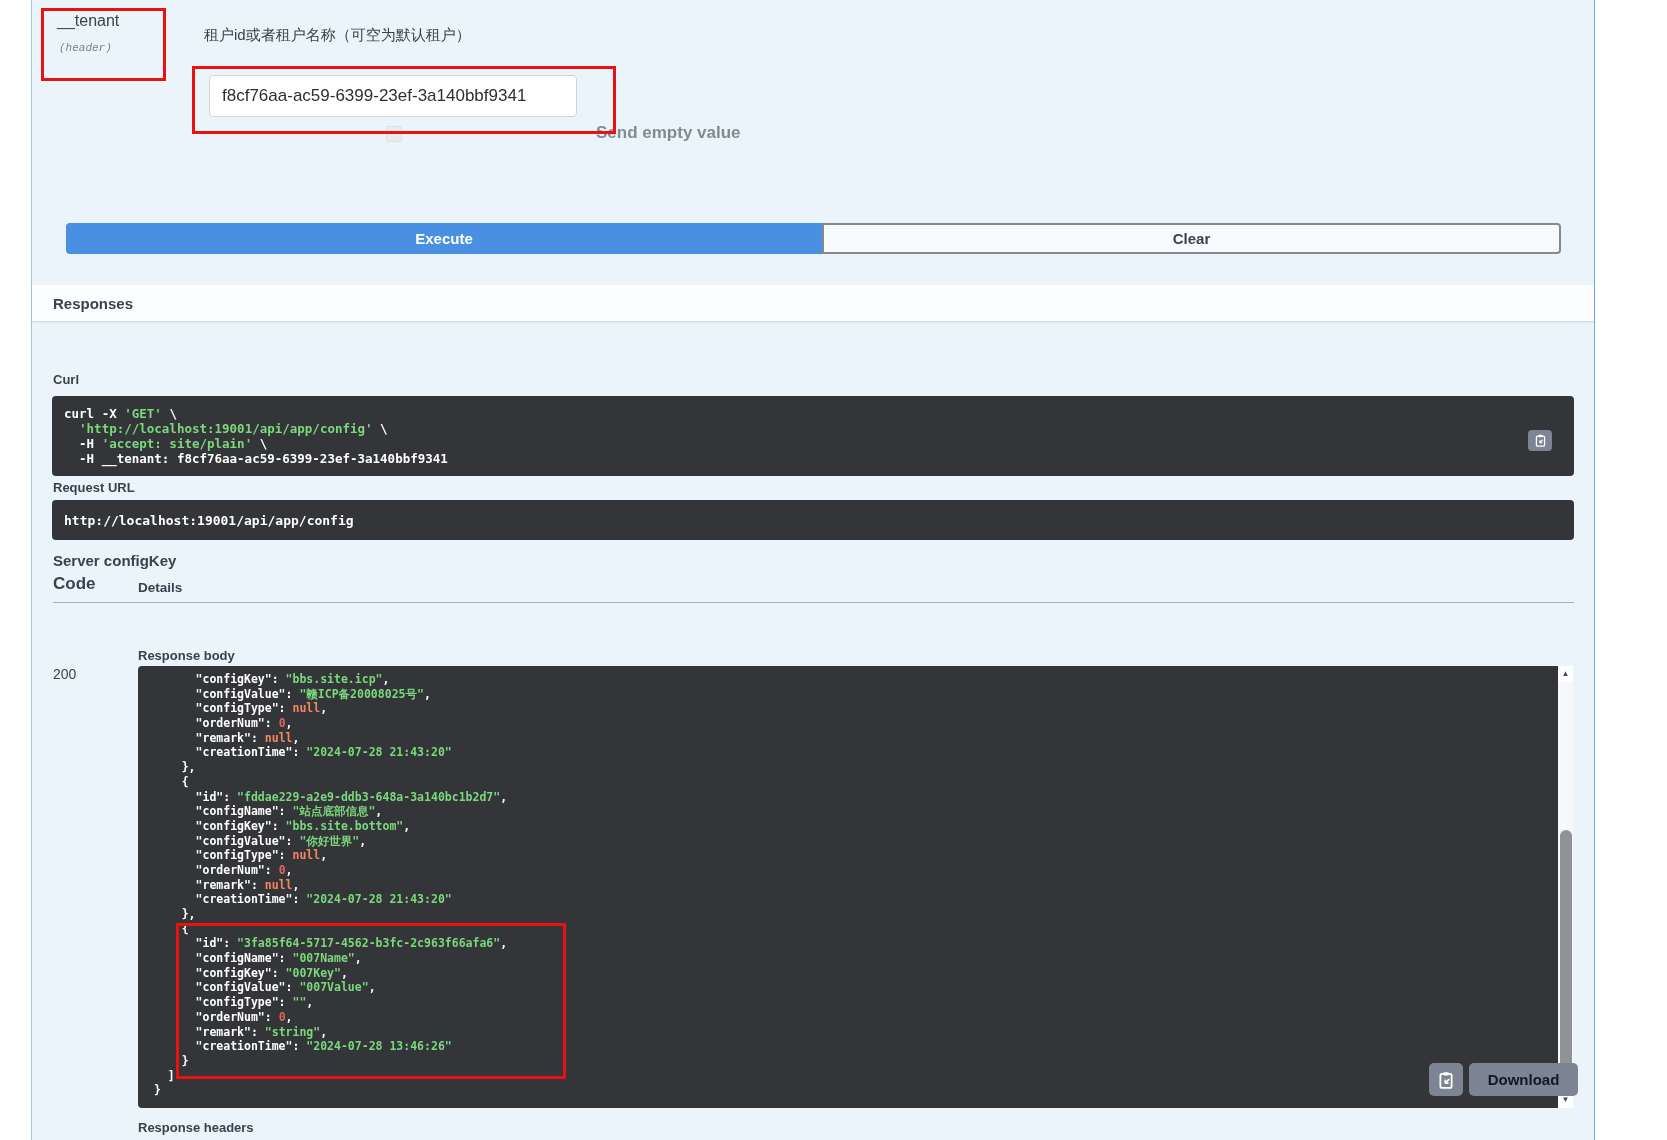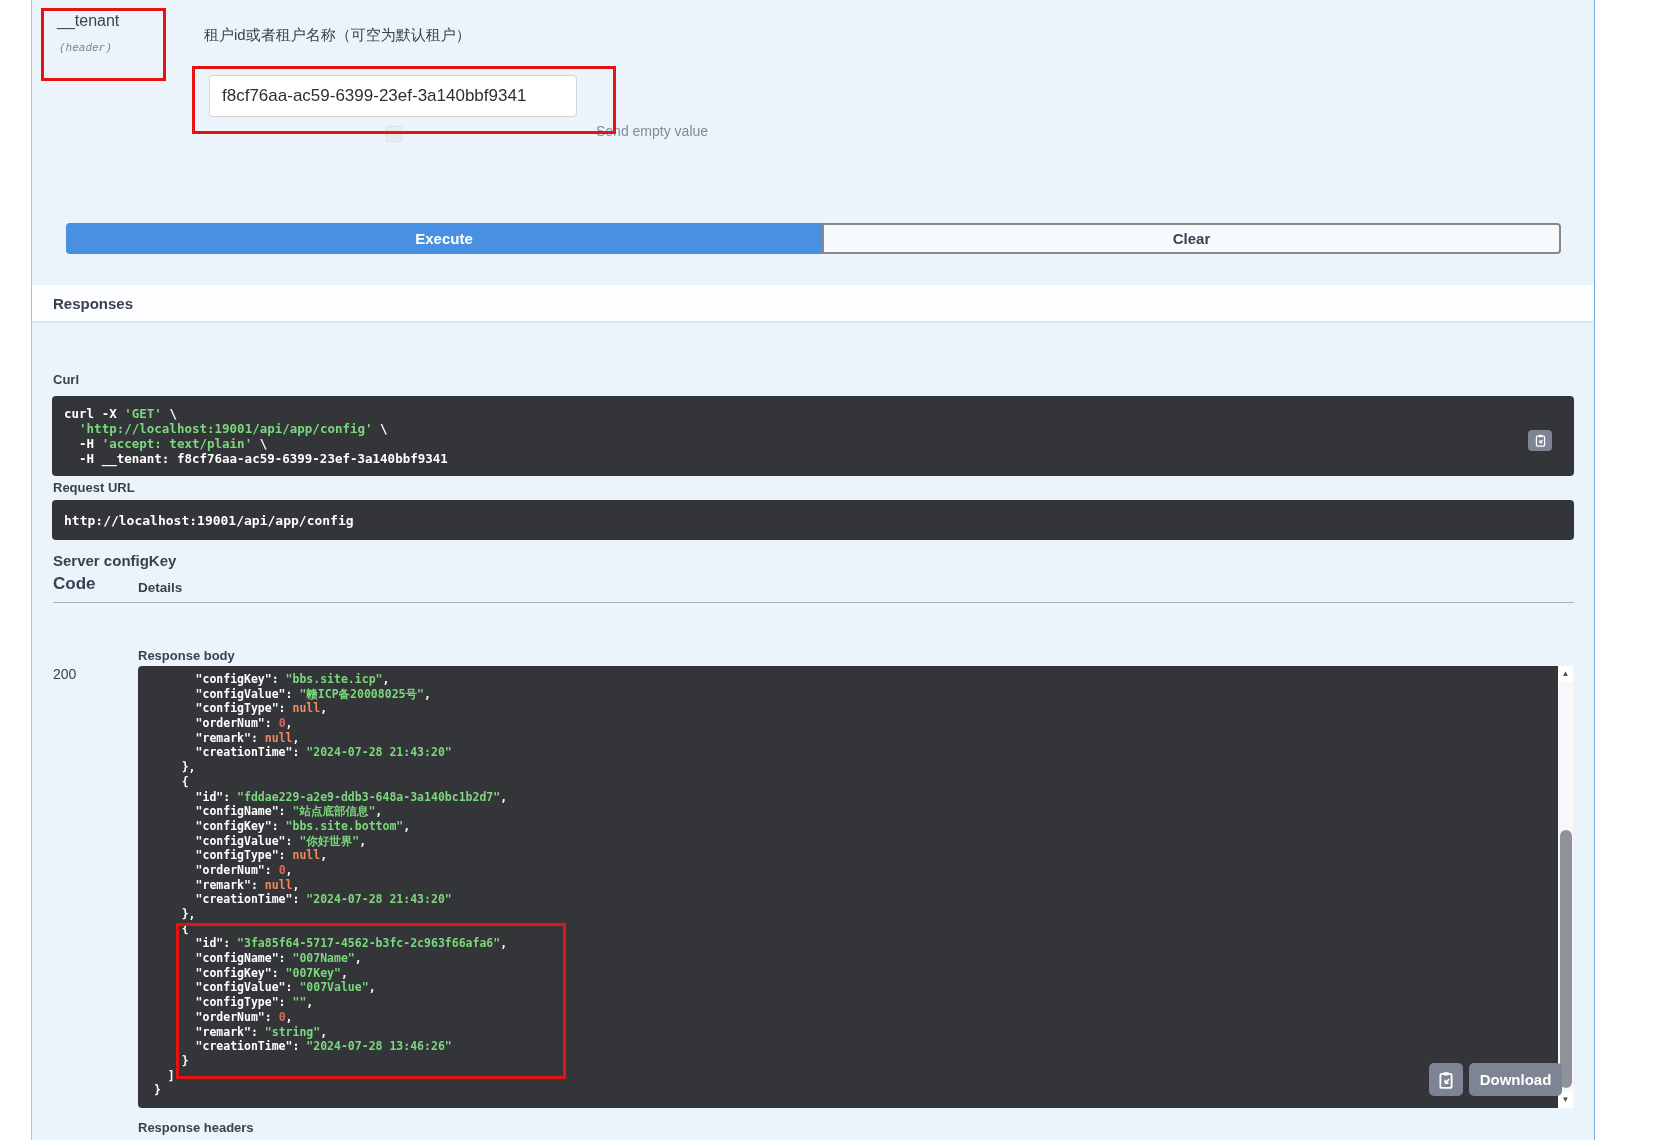--- a/index.html
+++ b/index.html
@@ -17,21 +17,21 @@
   
   .param-name{position:absolute;left:25px;top:12px;font-size:16px;color:#3b4151;}
   .param-in{position:absolute;left:27px;top:42px;font-size:11px;font-style:italic;
             font-family:"Liberation Mono",monospace;color:#808080;}
   .param-desc{position:absolute;left:172px;top:26px;font-size:15px;color:#3b4151;}
   .param-input{position:absolute;left:177px;top:75px;width:368px;height:42px;box-sizing:border-box;
                background:#fff;border:1px solid #d0d5da;border-radius:4px;padding:12px 12px;
                font-size:17px;color:#2b2f36;font-family:"Liberation Sans",sans-serif;}
   .checkbox{position:absolute;left:354px;top:126px;width:14px;height:14px;background:#e8ecef;
             border:1px solid #dde1e4;border-radius:2px;}
-  .send-empty-label{position:absolute;left:564px;top:123px;font-size:14px;font-weight:normal;color:#828a97;}
+  .send-empty-label{position:absolute;left:564px;top:123px;font-size:17px;font-weight:bold;color:#828a97;}
 
   
   .btn{position:absolute;top:223px;height:31px;font-weight:bold;font-size:15px;cursor:pointer;
        font-family:"Liberation Sans",sans-serif;}
   .btn-execute{left:34px;width:756px;background:#4990e2;color:#fff;border:none;border-radius:4px 0 0 4px;}
   .btn-clear{left:790px;width:739px;background:#f8fbfd;color:#3b4151;border:2px solid #888;
              border-radius:0 4px 4px 0;box-sizing:border-box;}
 
   
   .responses-band{position:absolute;left:0;top:285px;width:100%;height:36px;background:#fcfdff;
@@ -69,22 +69,22 @@
               font-size:8px;line-height:16px;text-align:center;cursor:pointer;}
   .scroll-btn.up{top:0;}
   .scroll-btn.down{bottom:0;}
   .scroll-thumb{position:absolute;left:1.5px;top:164px;width:12px;height:258px;background:#8f9297;border-radius:7px;}
 
   
   .copy-btn{position:absolute;border:none;border-radius:4px;background:#7d8493;cursor:pointer;
             display:flex;align-items:center;justify-content:center;padding:0;}
   .copy-curl{left:1476px;top:34px;width:24px;height:21px;}
   .copy-body{left:1291px;top:397px;width:34px;height:33px;border-radius:5px;}
-  .download-btn{position:absolute;left:1331px;top:397px;width:93px;height:33px;background:#7d8493;border:none;
-                border-radius:5px;color:#ffffff;font-weight:bold;font-size:15px;cursor:pointer;
+  .download-btn{position:absolute;left:1331px;top:397px;width:109px;height:33px;background:#7d8493;border:none;
+                border-radius:5px;color:#0f172a;font-weight:bold;font-size:15px;cursor:pointer;
                 font-family:"Liberation Sans",sans-serif;}
 </style>
 </head>
 <body>
 
 <div class="canvas">
   <div class="opblock">
 
     <div class="redbox redbox-param"></div>
     <div class="param-name">__tenant</div>
@@ -100,21 +100,21 @@
 
     <div class="responses-band">
       <span>Responses</span>
     </div>
 
     <div class="lbl lbl-curl">Curl</div>
     <div class="codeblock curl-block">
       <div class="code">
           <div class="code-line"><span class="tok-w">curl -X </span><span class="tok-g">'GET'</span><span class="tok-w"> \</span></div>
           <div class="code-line"><span class="tok-w">  </span><span class="tok-g">'http://localhost:19001/api/app/config'</span><span class="tok-w"> \</span></div>
-          <div class="code-line"><span class="tok-w">  -H </span><span class="tok-g">'accept: text/plain'</span><span class="tok-w"> \</span></div>
+          <div class="code-line"><span class="tok-w">  -H </span><span class="tok-g">'accept: site/plain'</span><span class="tok-w"> \</span></div>
           <div class="code-line"><span class="tok-w">  -H __tenant: f8cf76aa-ac59-6399-23ef-3a140bbf9341</span></div>
         </div>
       <button class="copy-btn copy-curl">
         <svg width="13" height="13" viewBox="0 0 16 16">
           <rect x="3" y="2.5" width="10" height="12.5" rx="1.5" fill="none" stroke="#fff" stroke-width="1.6"></rect>
           <rect x="5.5" y="1" width="5" height="3" rx="1" fill="#fff"></rect>
           <path d="M10.8 7.2 L7.2 10.8 M7.2 10.8 h3 M7.2 10.8 v-3" stroke="#fff" stroke-width="1.4" fill="none"></path>
         </svg>
       </button>
     </div>

